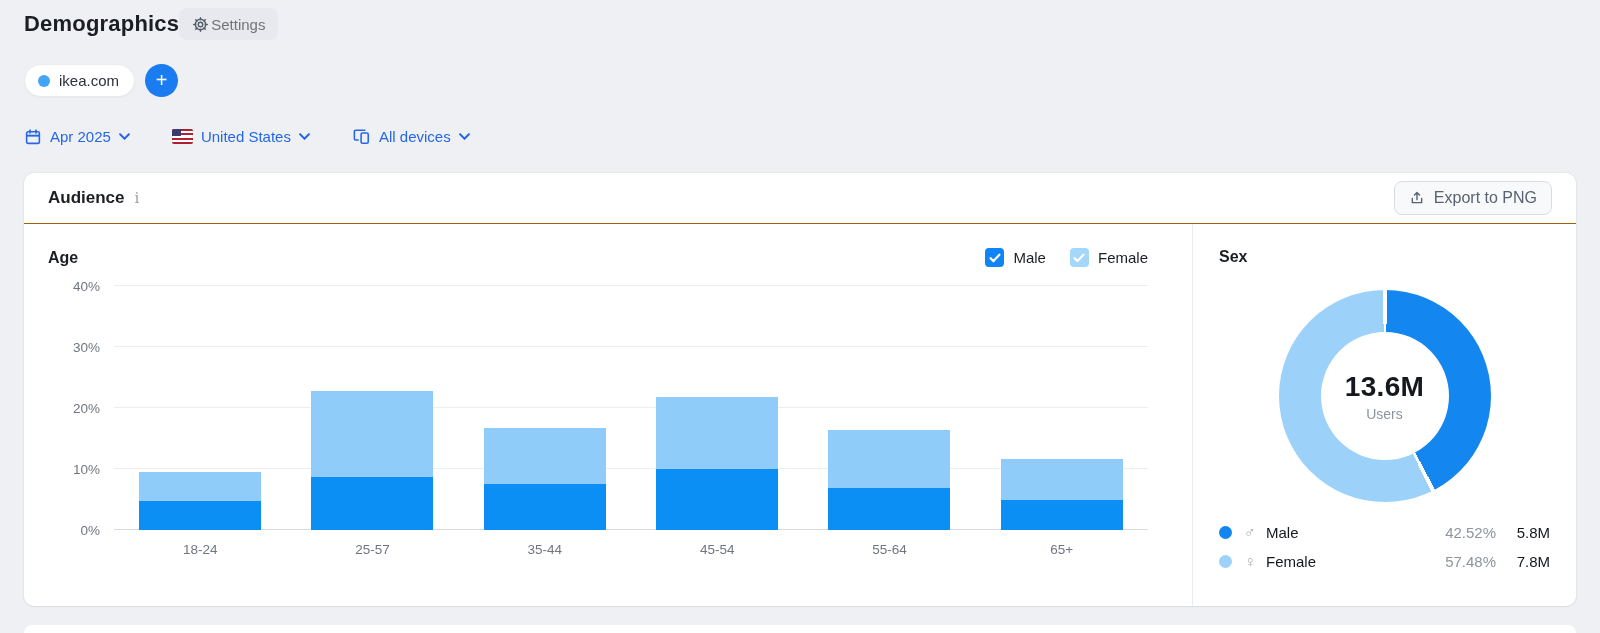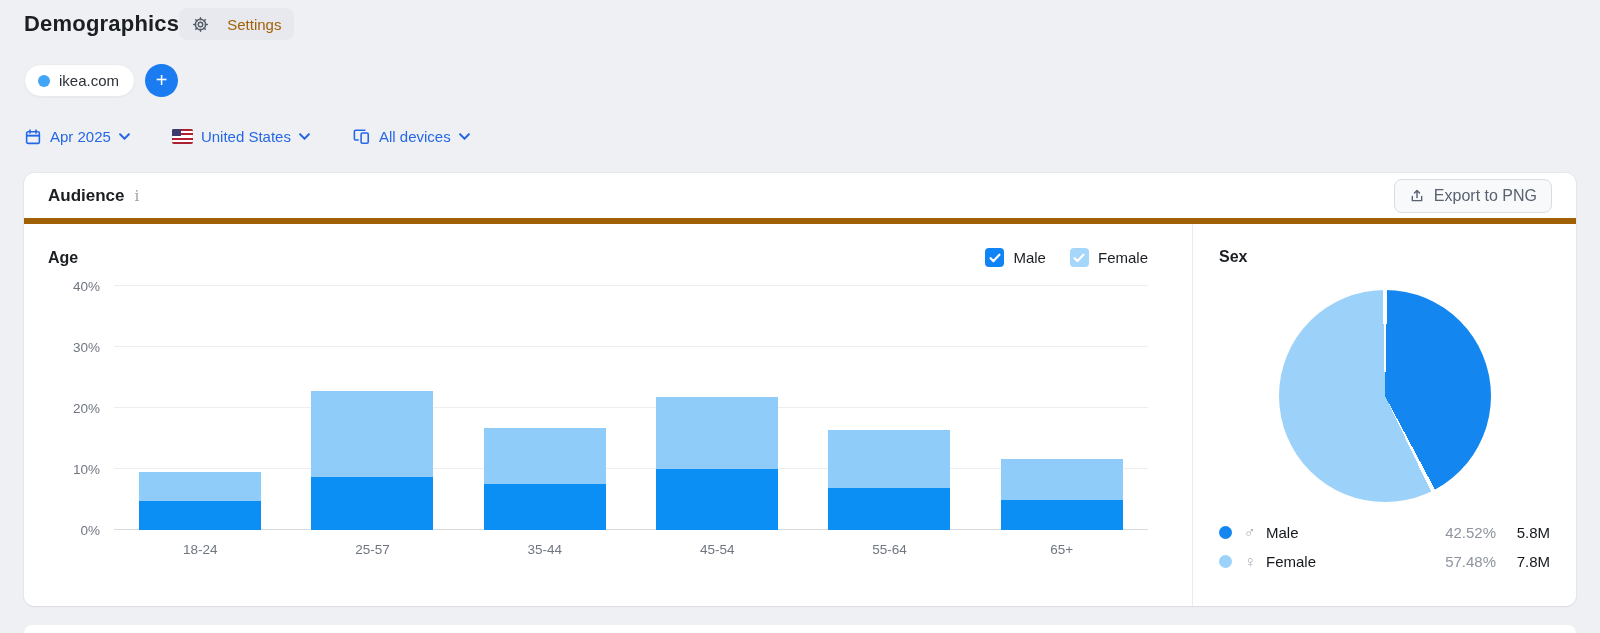--- a/index.html
+++ b/index.html
@@ -7,23 +7,23 @@
   body {
     background:#eef0f4;
     font-family:"Liberation Sans","DejaVu Sans",sans-serif;
     color:#15181c;
     padding:0 24px;
   }
   
   .top-row { display:flex; align-items:center; justify-content:flex-start; padding-top:8px; }
   .page-title { font-size:22px; font-weight:bold; letter-spacing:.2px; color:#1b1e22; }
   .settings-btn {
-    display:flex; align-items:center; gap:18px; height:32px; padding:0 13px;
+    display:flex; align-items:center; gap:2px; height:32px; padding:0 13px;
     background:#e7e9ee; border:none; border-radius:8px; cursor:pointer;
-    font-size:15px; color:#a16207; font-family:inherit;
+    font-size:15px; color:#737373; font-family:inherit;
   }
   
   .chip-row { display:flex; align-items:center; gap:10px; margin-top:24px; }
   .domain-chip {
     display:flex; align-items:center; gap:9px; height:33px; padding:0 15px 0 13px;
     background:#fff; border:1px solid #e9ebef; border-radius:999px;
     box-shadow:0 1px 1px rgba(20,30,50,.03); font-size:15px; color:#2c3138; cursor:pointer;
   }
   .chip-dot { width:12px; height:12px; border-radius:50%; background:#42a5f5; }
   .add-btn {
@@ -40,21 +40,21 @@
   .flag { position:relative; width:21px; height:15px; border-radius:2px; overflow:hidden;
     background:repeating-linear-gradient(#b22234 0 2.15px,#ffffff 2.15px 4.3px); box-shadow:inset 0 0 0 .5px rgba(0,0,0,.15); }
   .flag::after { content:""; position:absolute; left:0; top:0; width:9.5px; height:6.5px; background:#3c3b6e; }
   
   .card {
     margin-top:27px; background:#fff; border-radius:10px; height:433px;
     box-shadow:0 1px 2px rgba(25,32,45,.06), 0 0 0 1px rgba(25,32,45,.03);
     display:flex; flex-direction:column; overflow:hidden;
   }
   .card-header { display:flex; align-items:center; height:51px; padding:0 24px;
-    border-bottom:6px solid #a16207; flex:0 0 auto; }
+    border-bottom:1px solid #a16207; flex:0 0 auto; }
   .card-title { font-size:17px; font-weight:bold; color:#1b1e22; }
   .info-i { margin-left:10px; color:#9aa1ab; font-family:"DejaVu Serif",serif; font-size:15px; cursor:pointer; }
   .export-btn {
     margin-left:auto; display:flex; align-items:center; gap:9px; height:34px; padding:0 14px;
     background:#f8f9fb; border:1px solid #d9dde3; border-radius:8px; cursor:pointer;
     font-size:16px; color:#596270; font-family:inherit;
   }
   .card-body { display:flex; flex:1; min-height:0; }
   
   .age-section { flex:1; padding:24px 44px 0 24px; display:flex; flex-direction:column; }
@@ -260,20 +260,24 @@
               <div class="xcell">65+</div>
             </div>
           </div>
       </div>
     </div>
 
     <div class="sex-panel">
       <div class="sex-title">Sex</div>
       <div class="donut-wrap">
         <div class="donut" style="background: conic-gradient(rgb(255, 255, 255) 0deg, rgb(255, 255, 255) 1.2deg, rgb(20, 134, 239) 1.2deg, rgb(20, 134, 239) 151.872deg, rgb(255, 255, 255) 151.872deg, rgb(255, 255, 255) 154.272deg, rgb(156, 210, 250) 154.272deg, rgb(156, 210, 250) 358.8deg, rgb(255, 255, 255) 358.8deg, rgb(255, 255, 255) 360deg);"></div>
+        <div class="donut-hole">
+          <div class="donut-value">13.6M</div>
+          <div class="donut-sub">Users</div>
+        </div>
       </div>
       <div class="sex-legend">
         <div class="sex-row">
           <span class="sex-dot" style="background: rgb(20, 134, 239);"></span>
           <span class="sex-symbol">♂</span>
           <span class="sex-label">Male</span>
           <span class="sex-pct">42.52%</span>
           <span class="sex-val">5.8M</span>
         </div>
         <div class="sex-row">

